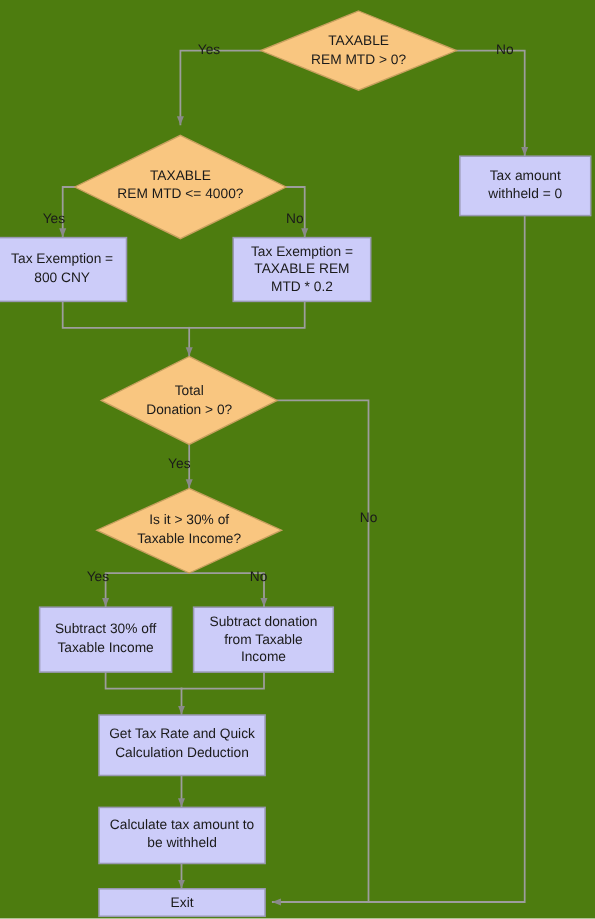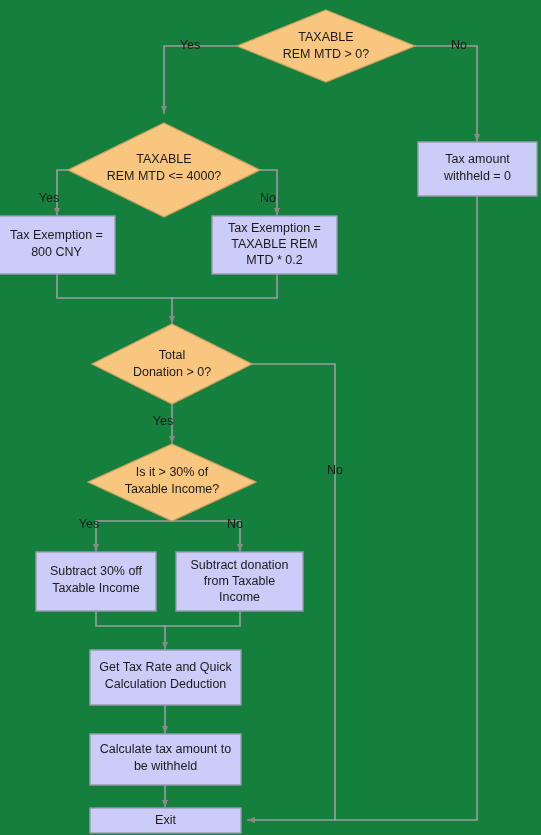--- a/index.html
+++ b/index.html
@@ -10,21 +10,21 @@
   body {
     width: 541px;
     height: 835px;
     overflow: hidden;
     font-family: "Liberation Sans", sans-serif;
   }
   #flow-root {
     position: relative;
     width: 541px;
     height: 835px;
-    background: #15803d;
+    background: #4d7c0f;
   }
   svg#flow-svg {
     display: block;
     width: 541px;
     height: 835px;
   }
   .node-text {
     font-family: "Liberation Sans", sans-serif;
     font-size: 12.5px;
     fill: #1a1a1a;

